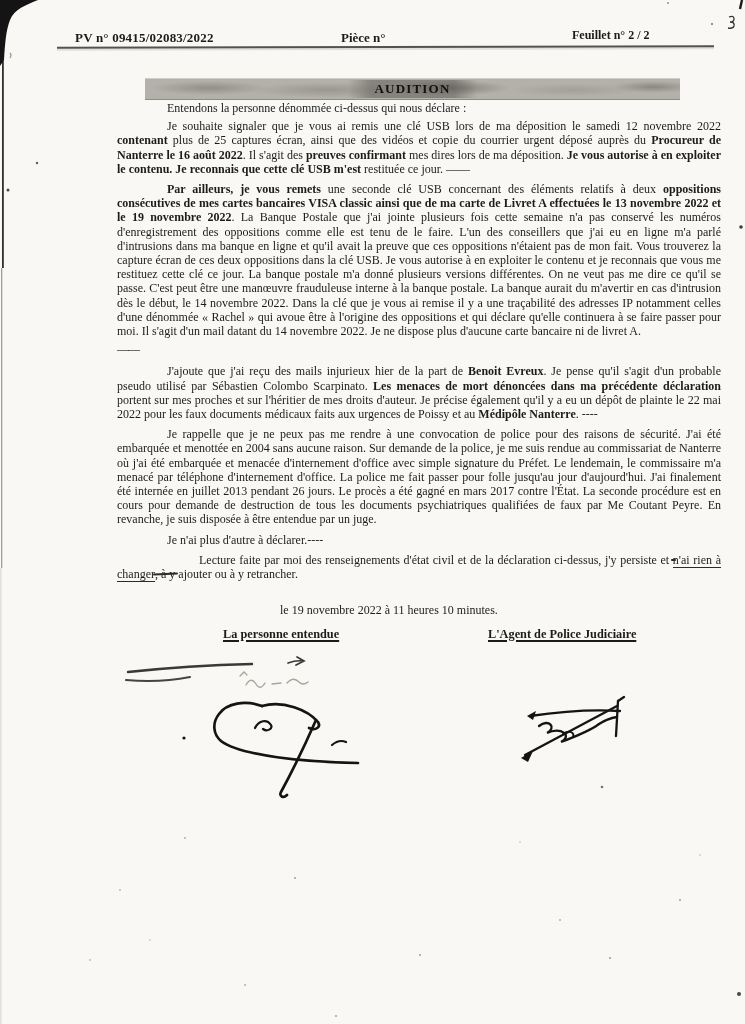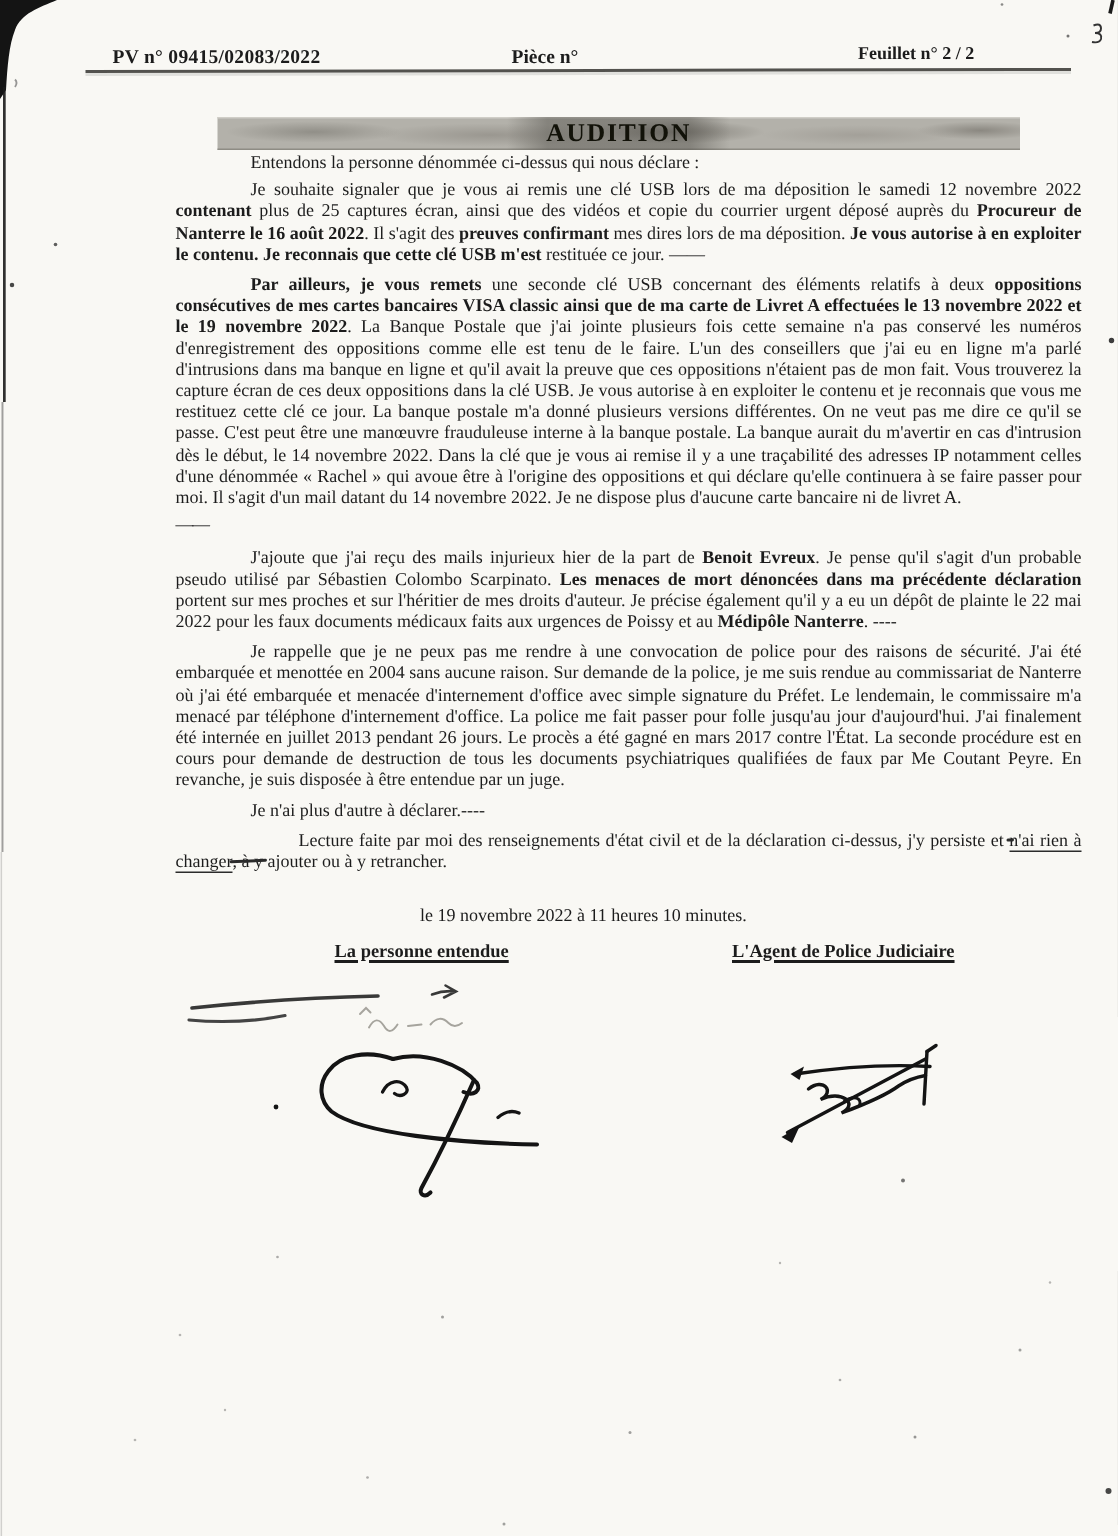--- a/index.html
+++ b/index.html
@@ -22,21 +22,21 @@
     background-image:
       radial-gradient(ellipse 90px 11px at 12% 45%, #918f88 0%, transparent 65%),
       radial-gradient(ellipse 120px 12px at 34% 55%, #9a9790 0%, transparent 65%),
       radial-gradient(ellipse 100px 13px at 57% 45%, #7f7c75 0%, transparent 60%),
       radial-gradient(ellipse 110px 11px at 80% 55%, #a3a099 0%, transparent 60%),
       radial-gradient(ellipse 70px 10px at 95% 40%, #8b8881 0%, transparent 60%);
     border-top:1px solid #d0cec7;border-bottom:1px solid #8e8c84;
     display:flex;align-items:center;justify-content:center;
   }
   .band-word{
-    font-weight:700;font-size:17px;letter-spacing:1.2px;color:#121209;
+    font-weight:700;font-size:13px;letter-spacing:1.2px;color:#121209;
     background:linear-gradient(90deg, rgba(88,86,80,0), rgba(88,86,80,.5) 18% 82%, rgba(88,86,80,0));
     padding:1px 26px;white-space:nowrap;
   }
   
   .body{position:absolute;left:117px;top:101px;width:604px;font-size:12px;line-height:14.2px;text-align:justify;}
   .body p{margin:0 0 6px;text-indent:50px;}
   p.intro{margin-bottom:4px;text-align:left;}
   p.dash{text-indent:0;margin:-2px 0 8px;letter-spacing:-1px;text-align:left;}
   p.mt{margin-top:6px;}
   p.closing{text-indent:82px;}

